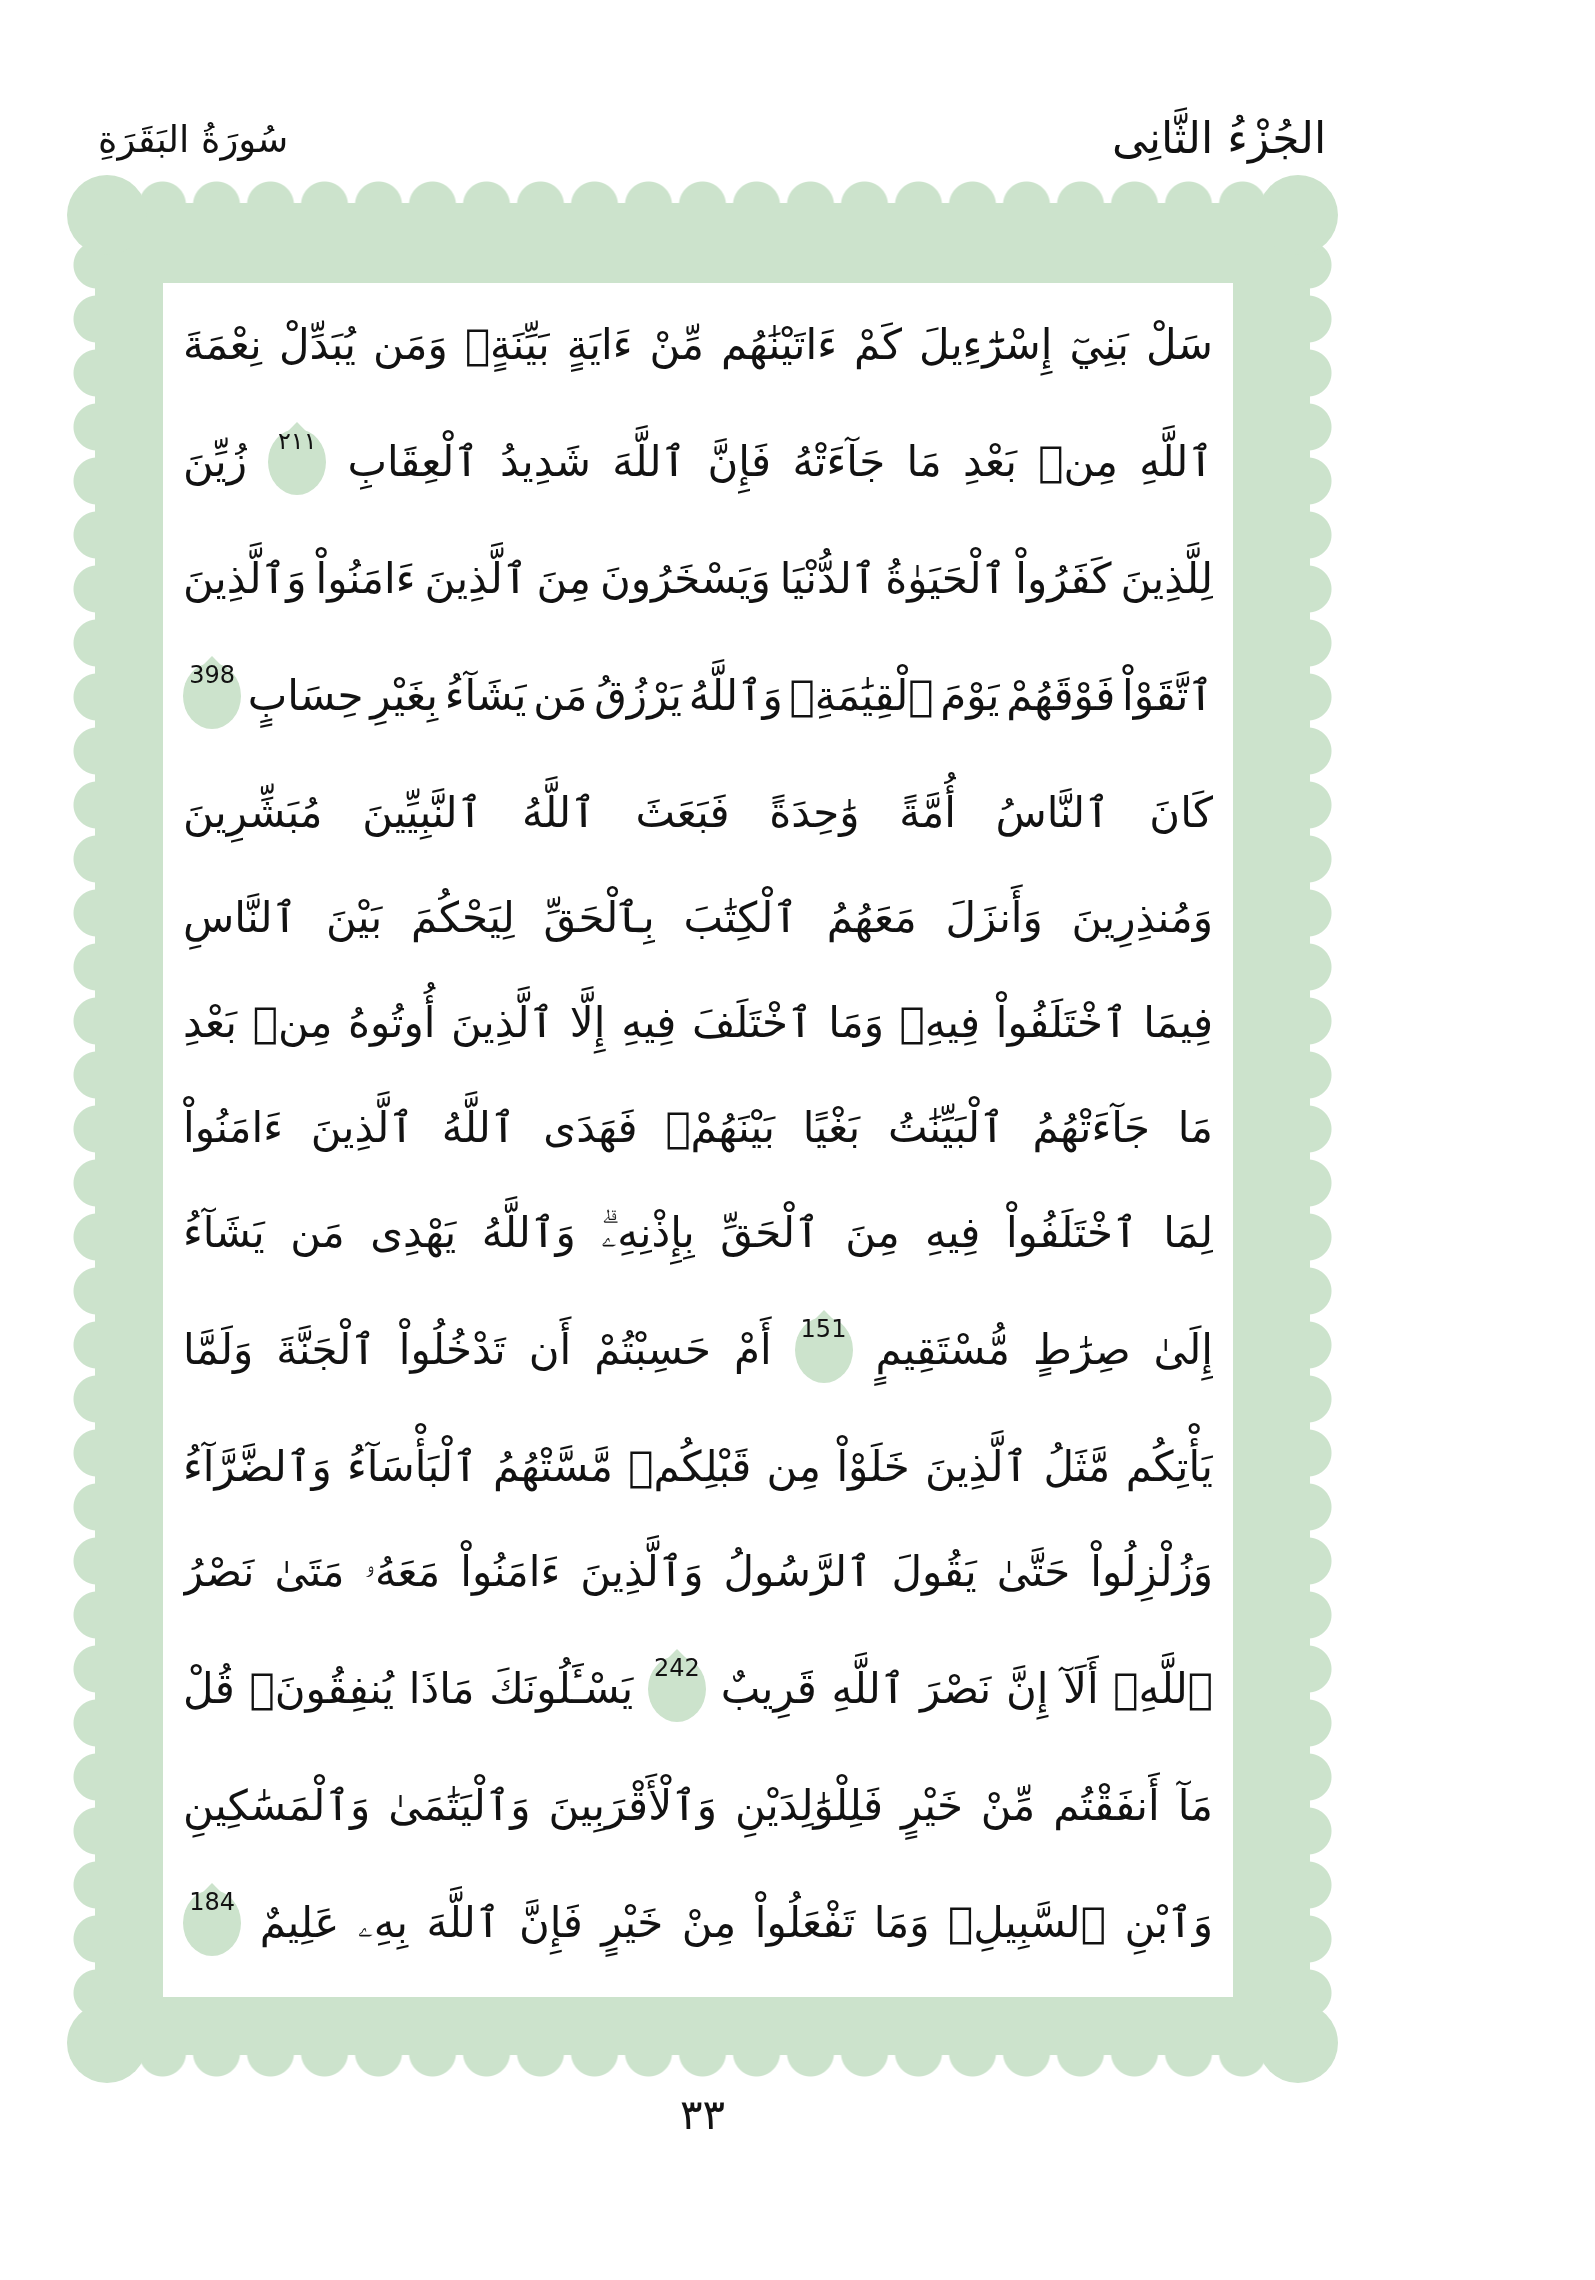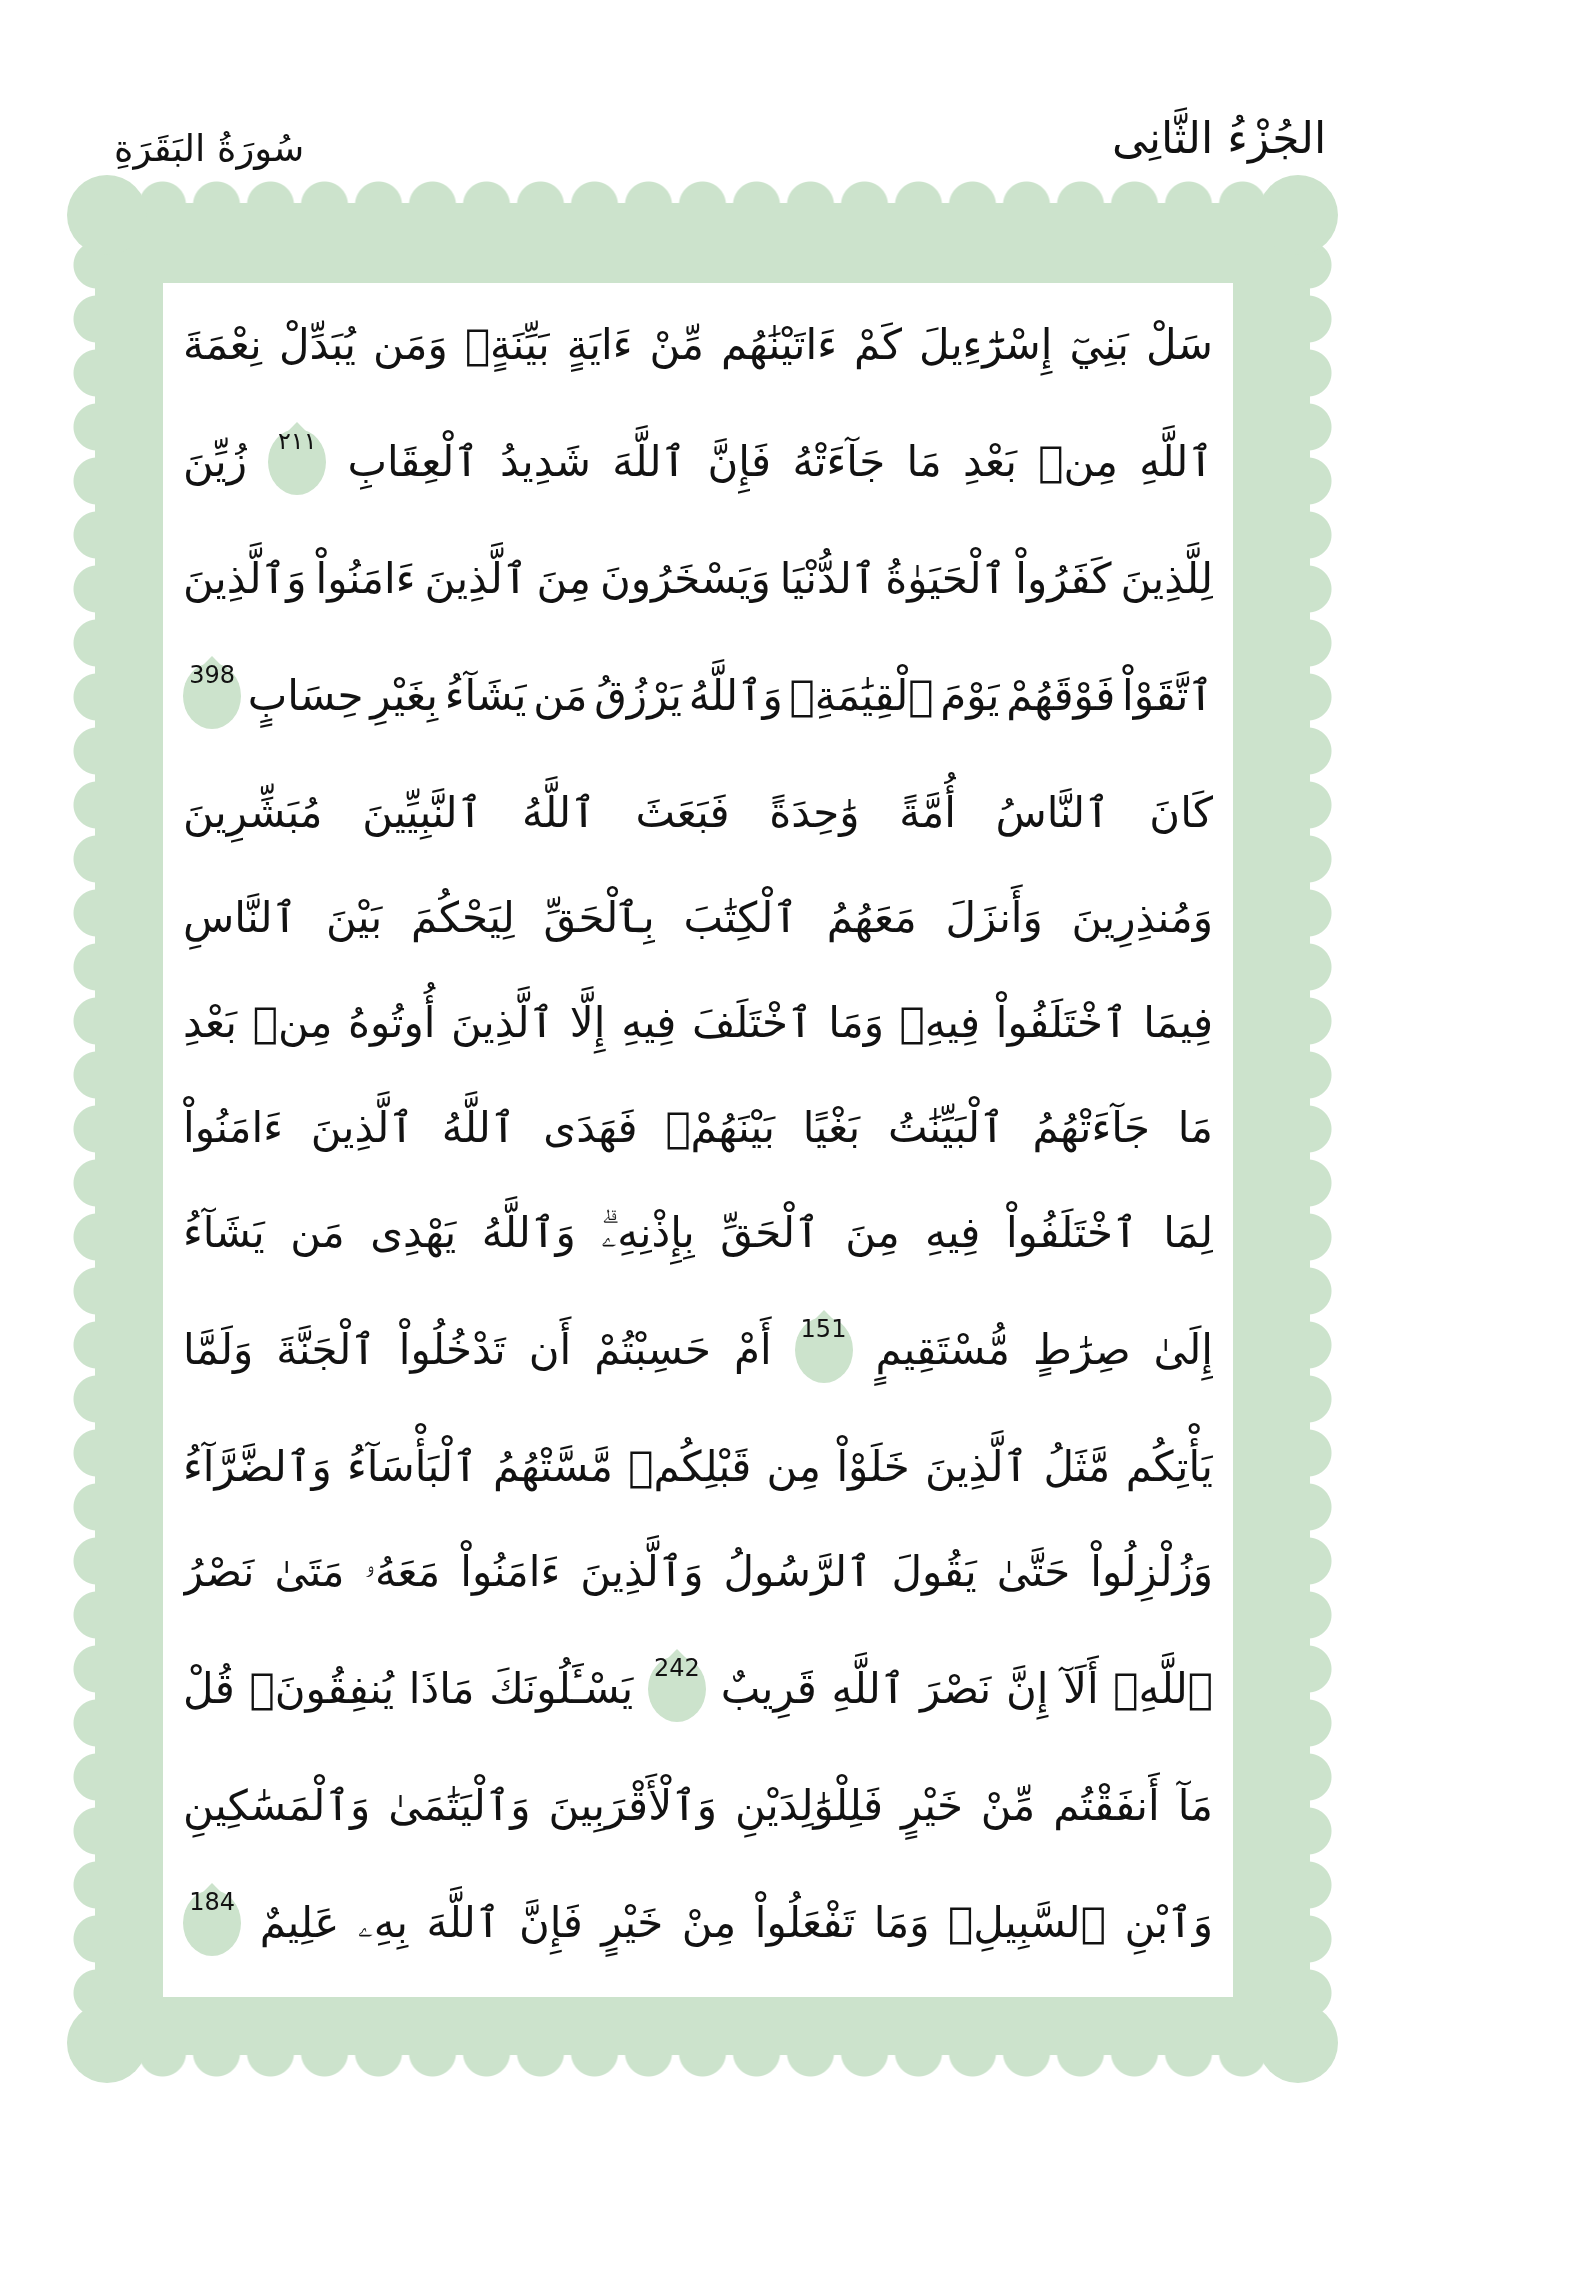--- a/index.html
+++ b/index.html
@@ -18,21 +18,21 @@
   }
   .page{position:absolute;inset:0;}
 
   
   .hdr{
     position:absolute;
     direction:rtl;
     color:var(--ink);
     white-space:nowrap;
   }
-  .hdr-left{left:114px;top:118px;font-size:37px;margin-top:9px;}
+  .hdr-left{left:98px;top:118px;font-size:37px;}
   .hdr-right{left:1112px;top:112px;font-size:44px;}
 
   
   .frame{
     position:absolute;
     left:95px;top:203px;width:1215px;height:1852px;
     background:var(--green);
   }
   .scallop{position:absolute;pointer-events:none;}
   .s-top{
@@ -319,13 +319,14 @@
           <span class="word">بِهِۦ</span>
           <span class="word">عَلِيمٌ</span>
           <span class="vmarker">
             <span class="tip"></span>
             <span class="vnum">184</span>
           </span>
         </div>
       </div>
   </div>
 
+  <div class="page-number">٣٣</div>
 </div>
 
 </body></html>

